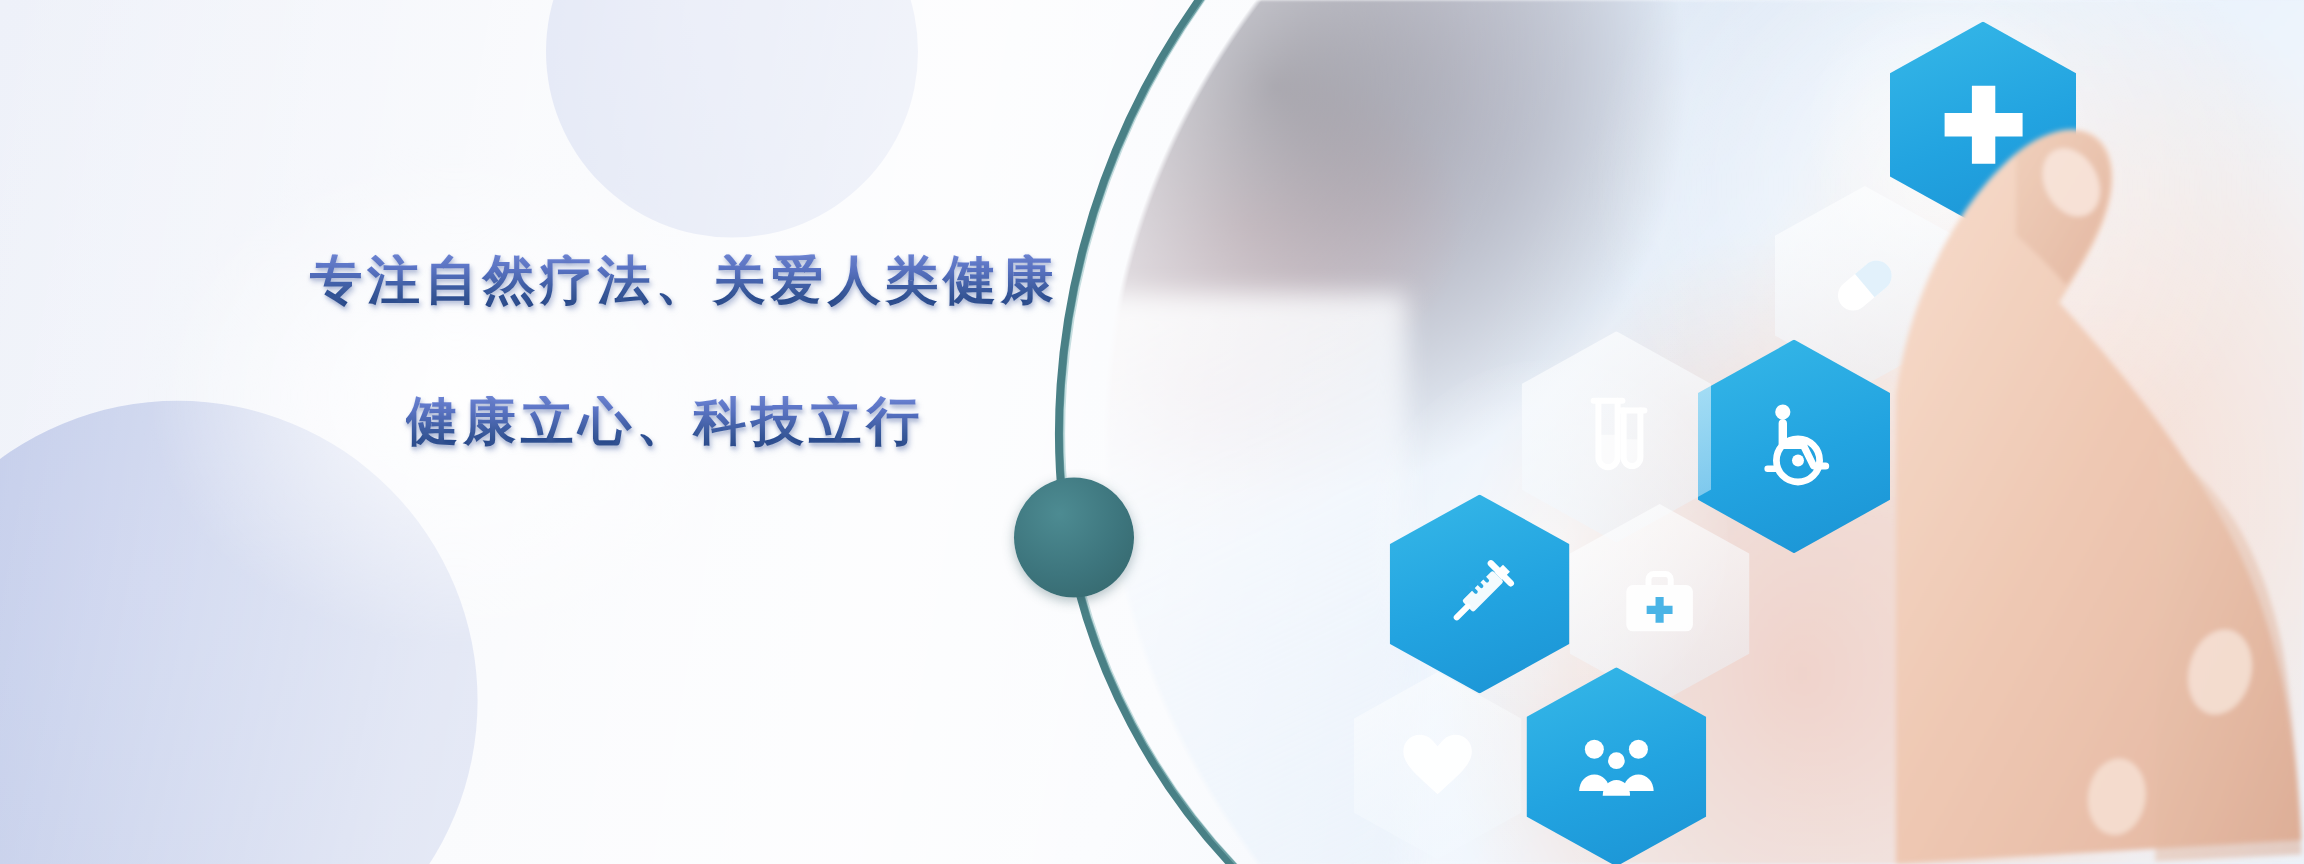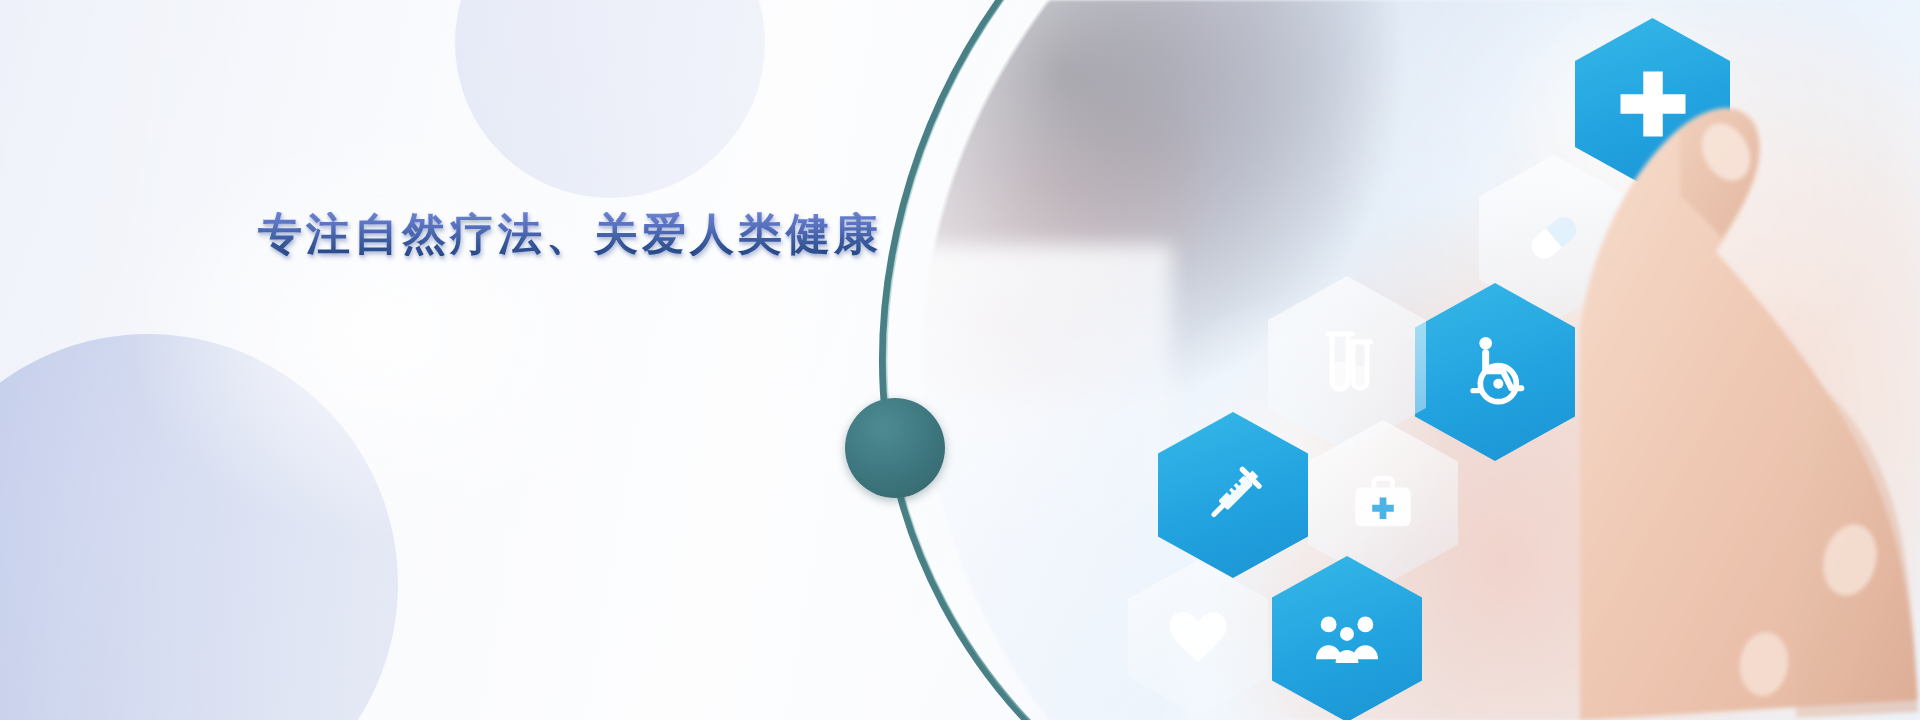--- a/index.html
+++ b/index.html
@@ -317,15 +317,16 @@
         <ellipse cx="566" cy="152" rx="22" ry="30" transform="rotate(-28 566 152)" fill="#f8e4da" opacity="0.9"></ellipse>
         <path d="M640 372 C 690 400, 726 460, 742 540 C 752 596, 756 660, 758 712 L 636 718 Z" fill="url(#skinDark)" opacity="0.5"></path>
         <ellipse cx="690" cy="560" rx="26" ry="36" transform="rotate(14 690 560)" fill="#f6e2d6" opacity="0.85"></ellipse>
         <ellipse cx="604" cy="664" rx="24" ry="32" transform="rotate(8 604 664)" fill="#f6e2d6" opacity="0.8"></ellipse>
       </g>
     </svg>
   </div>
 
   <div class="copy">
     <div class="headline line1">专注自然疗法、关爱人类健康</div>
+    <div class="headline line2">健康立心、科技立行</div>
   </div>
 
 </div>
 
 </body></html>

